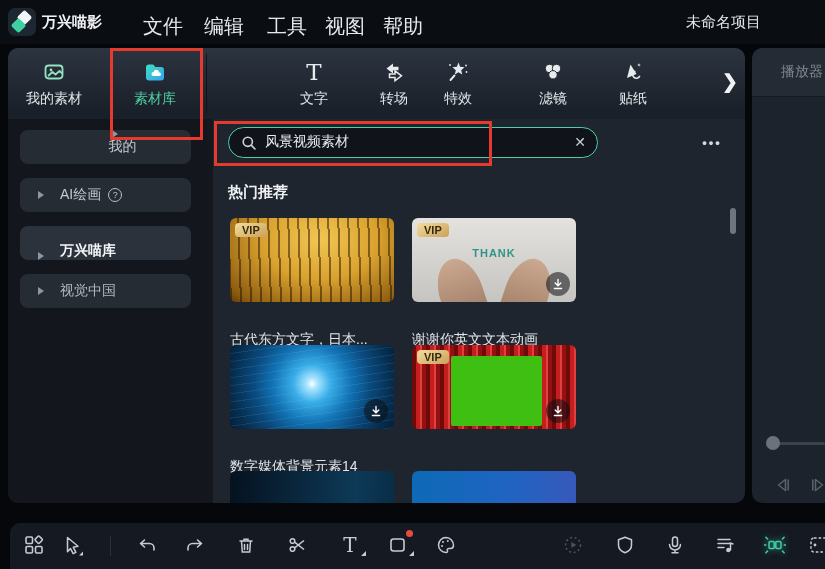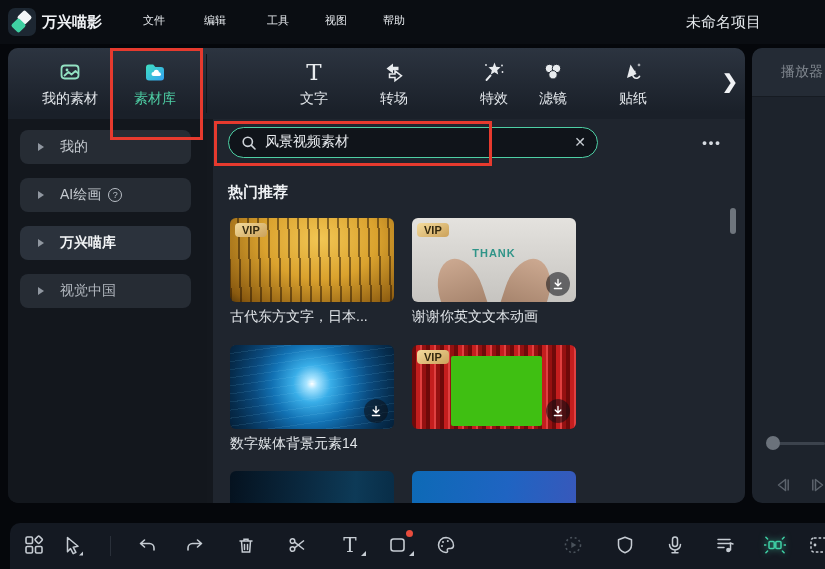--- a/index.html
+++ b/index.html
@@ -7,42 +7,42 @@
     font-family:"Liberation Sans", sans-serif; }
   .abs { position:absolute; }
 
   
   #menubar { position:absolute; left:0; top:0; width:825px; height:44px; background:#0a0d12; }
   #logo { position:absolute; left:8px; top:8px; width:28px; height:28px; border-radius:7px;
     background:#1d2732; overflow:hidden; }
   #logo .d1 { position:absolute; left:11px; top:4px; width:11px; height:11px; background:#f2f5f7; transform:rotate(45deg); border-radius:2px;}
   #logo .d2 { position:absolute; left:5px; top:12px; width:11px; height:11px; background:#3fd0a2; transform:rotate(45deg); border-radius:2px;}
   #app-name { position:absolute; left:42px; top:13px; font-size:15px; font-weight:bold; color:#f0f2f5; }
-  .menu-item { position:absolute; top:13px; font-size:11px; color:#e6e9ed; cursor:default; }
+  .menu-item { position:absolute; top:13px; font-size:20px; color:#e6e9ed; cursor:default; }
   #project-name { position:absolute; left:686px; top:13px; font-size:15px; color:#e3e7eb; }
 
   
   #media-panel { position:absolute; left:8px; top:48px; width:737px; height:455px;
     border-radius:10px; overflow:hidden; background:#14181e; }
   #tabbar { position:absolute; left:0; top:0; right:0; height:71px;
     background:linear-gradient(180deg,#2c3440 0%,#1a2029 90%); }
   #tab-divider { position:absolute; left:198px; top:6px; width:1px; height:59px; background:#10141a; }
   .tab { position:absolute; top:9px; width:84px; text-align:center; cursor:pointer; }
   .tab .ticon { height:30px; display:flex; align-items:center; justify-content:center; }
   .tab .tlbl { font-size:14px; color:#e2e6ea; margin-top:3px; }
   .tab.active .tlbl { color:#4ed0a5; }
   .serif-t { font-family:"DejaVu Serif","Liberation Serif",serif; font-size:23px; line-height:26px; color:#e8ebee; }
   #tab-expand { position:absolute; left:714px; top:22px; font-size:19px; font-weight:bold; color:#f0f2f5; cursor:pointer; }
 
   
   #sidebar { position:absolute; left:0; top:71px; width:199px; bottom:0; background:#13171d; }
   .side-item { position:relative; margin:0 0 14px 12px; width:171px; height:34px; border-radius:8px;
     background:#262c34; display:flex; align-items:center; padding-left:18px; cursor:pointer; }
-  .side-item:first-child { margin-top:11px; }
-  .side-item.active { background:#2b323c; }
+  .side-item:first-child { margin-top:11px;flex-direction:column; }
+  .side-item.active { background:#2b323c;align-items:flex-end; }
   .caret-right { width:0; height:0; border-left:6px solid #9097a0; border-top:4.5px solid transparent;
     border-bottom:4.5px solid transparent; }
   .side-lbl { margin-left:16px; font-size:14px; color:#c4c9cf; }
   .side-item.active .side-lbl { color:#f3f5f7; font-weight:bold; }
   .side-item.dim .side-lbl { color:#b2b8bf; }
   .help-badge { margin-left:7px; width:14px; height:14px; border:1.2px solid #b9bfc6; border-radius:50%;
     color:#b9bfc6; font-size:9px; display:flex; align-items:center; justify-content:center; }
 
   
   #content { position:absolute; left:205px; top:71px; right:0; bottom:0; background:#1f252e; overflow:hidden; }
@@ -54,21 +54,21 @@
   #filter-dd { position:absolute; left:400px; top:8px; width:64px; height:30px; border-radius:4px;
     background:#2a313b; display:flex; align-items:center; justify-content:center; gap:7px; cursor:pointer; }
   #filter-dd .flbl { font-size:13px; color:#d6dbe1; }
   #more-btn { position:absolute; left:478px; top:8px; width:42px; height:30px; display:flex;
     align-items:center; justify-content:center; color:#d6dbe1; font-size:13px; font-weight:bold;
     letter-spacing:2px; cursor:pointer; }
   #section-title { position:absolute; left:15px; top:64px; font-size:15px; font-weight:bold; color:#eef1f4; }
 
   .card-img { position:absolute; width:164px; height:84px; border-radius:6px; overflow:hidden; cursor:pointer; }
   .card-title { position:absolute; width:170px; font-size:14px; color:#e2e6ea; white-space:nowrap;
-    overflow:hidden; }
+    overflow:hidden;margin-top:23px; }
   .vip { position:absolute; left:5px; top:5px; padding:1px 7px; border-radius:4px; font-size:11px;
     font-weight:bold; color:#33290f; background:linear-gradient(150deg,#f4dc9e,#cba15a); }
   .dl-btn { position:absolute; right:6px; bottom:6px; width:24px; height:24px; border-radius:50%;
     background:rgba(12,15,20,0.55); display:flex; align-items:center; justify-content:center; cursor:pointer; }
 
   .thumb-calligraphy { background:
     repeating-linear-gradient(88deg, rgba(35,18,2,.5) 0 2px, transparent 2px 10px),
     radial-gradient(ellipse at 55% 25%, #f2c654 0%, #daa22e 45%, #8a5a10 90%, #5e3c08 100%); }
   .thumb-thank { background:linear-gradient(180deg,#e4e2de,#c6c4c0); }
   .thank-txt { position:absolute; left:0; right:0; top:34%; text-align:center; font-size:11px;
@@ -134,21 +134,21 @@
   <span class="menu-item" style="left:204px">编辑</span>
   <span class="menu-item" style="left:267px">工具</span>
   <span class="menu-item" style="left:325px">视图</span>
   <span class="menu-item" style="left:383px">帮助</span>
   <span id="project-name">未命名项目</span>
 </div>
 
 <div id="media-panel">
 
   <div id="tabbar">
-    <div class="tab" style="left:20px">
+    <div class="tab" style="left:4px">
       <div class="ticon">
         <svg width="26" height="26" viewBox="0 0 26 26">
             <rect x="4.5" y="6.5" width="17" height="13" rx="3.2" fill="none" stroke="#93e2c2" stroke-width="1.8"></rect>
             <circle cx="10" cy="11" r="1.4" fill="#93e2c2"></circle>
             <path d="M7 17 l4.5-4 3 2.5 4-3.5 3 2.6" fill="none" stroke="#93e2c2" stroke-width="1.8" stroke-linejoin="round"></path>
           </svg>
       </div>
       <div class="tlbl">我的素材</div>
     </div>
     <div class="tab active" style="left:105px">
@@ -179,21 +179,21 @@
     </div>
     <div class="tab" style="left:344px">
       <div class="ticon">
         <svg width="26" height="26" viewBox="0 0 26 26">
             <path d="M12 4.5 L5.5 9.5 l6.5 5 v-3.2 h5.5 v-3.6 H12 z" fill="#e8ebee"></path>
             <path d="M14 11.8 L20.5 16.8 l-6.5 5 v-3.2 H8.5 v-3.6 H14 z" fill="none" stroke="#e8ebee" stroke-width="1.5"></path>
           </svg>
       </div>
       <div class="tlbl">转场</div>
     </div>
-    <div class="tab" style="left:444px">
+    <div class="tab" style="left:408px">
       <div class="ticon">
         <svg width="26" height="26" viewBox="0 0 26 26">
             <path d="M13.5 3.5 l1.6 4.2 4.4 .5 -3.3 3 1 4.4 -3.7-2.4 -3.7 2.4 1-4.4 -3.3-3 4.4-.5 z" fill="#e8ebee"></path>
             <path d="M9.5 16.5 L5.5 21" stroke="#e8ebee" stroke-width="1.9" stroke-linecap="round"></path>
             <circle cx="5" cy="6" r=".9" fill="#e8ebee"></circle>
             <circle cx="21" cy="6.5" r=".9" fill="#e8ebee"></circle>
             <circle cx="21.5" cy="13" r=".9" fill="#e8ebee"></circle>
           </svg>
       </div>
       <div class="tlbl">特效</div>

